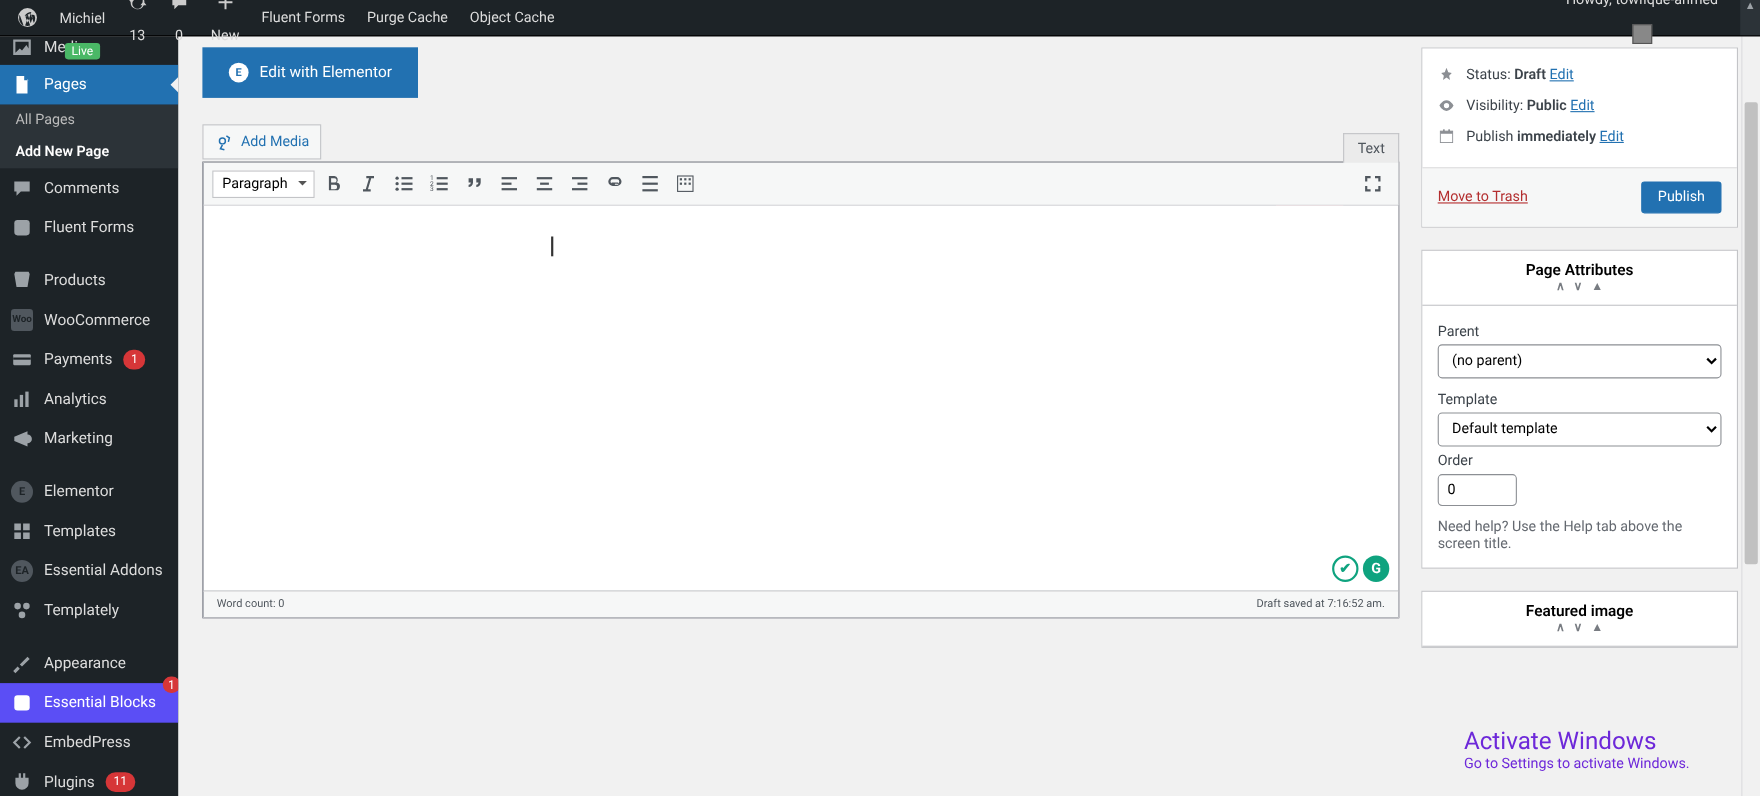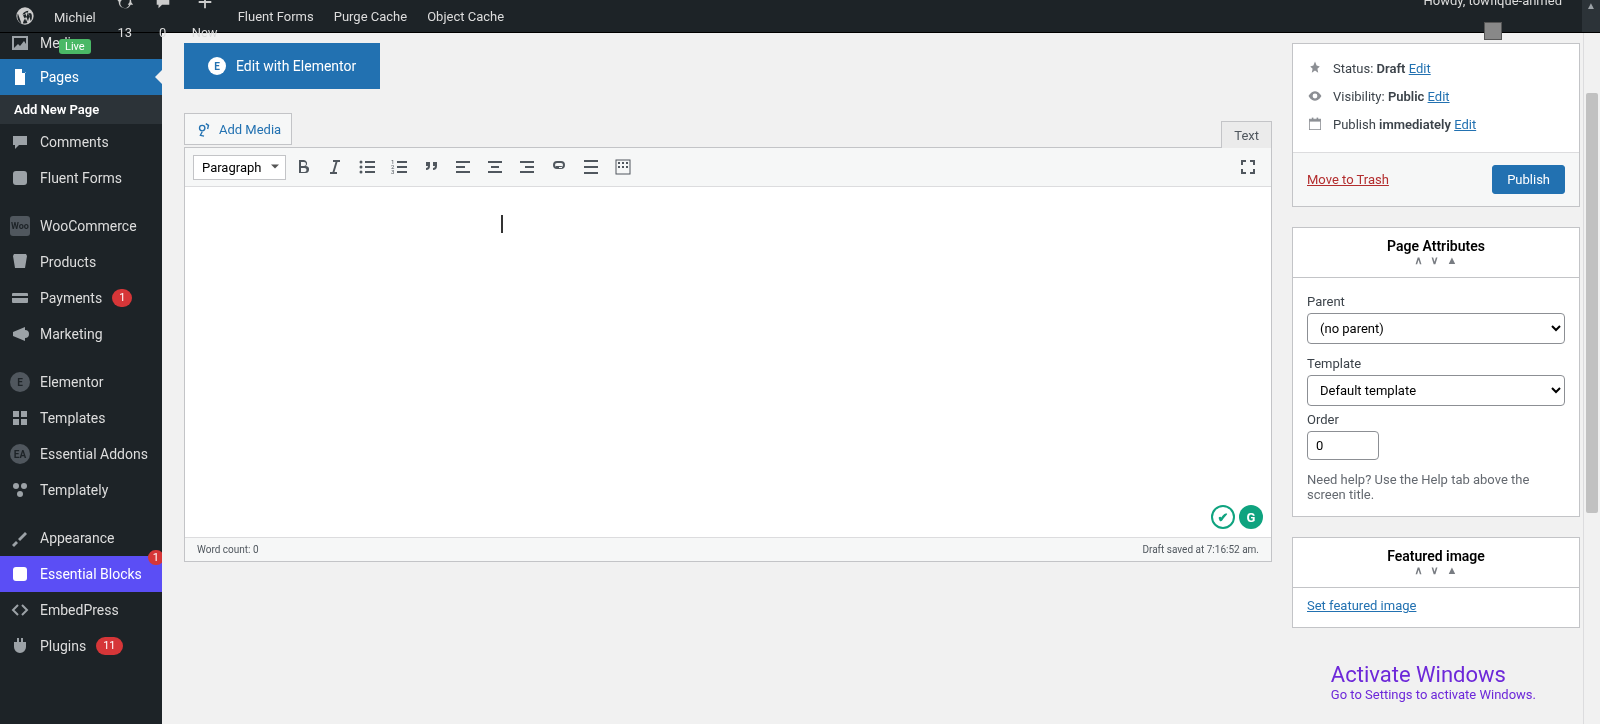--- a/index.html
+++ b/index.html
@@ -134,52 +134,61 @@
         </svg>
         <span>Media</span>
       </div>
     <div class="menu-item active">
         <svg viewBox="0 0 20 20">
           <path d="M5 2h7l3 3v13H5zM12 2v4h4"></path>
         </svg>
         <span>Pages</span>
       </div>
     <div class="submenu">
+      <div class="sub-item">All Pages</div>
       <div class="sub-item current">Add New Page</div>
     </div>
     <div class="menu-item">
         <svg viewBox="0 0 20 20">
           <path d="M3 4h14v9H9l-4 4v-4H3z"></path>
         </svg>
         <span>Comments</span>
       </div>
     <div class="menu-item">
         <svg viewBox="0 0 20 20">
           <rect x="3" y="3" width="14" height="14" rx="3"></rect>
         </svg>
         <span>Fluent Forms</span>
       </div>
     <div style="height:12px;"></div>
     <div class="menu-item">
+        <svg viewBox="0 0 20 20">
+          <path d="M3 4h14l-2 12H5z M3 4l1-2h12l1 2"></path>
+        </svg>
+        <span>Products</span>
+      </div>
+    <div class="menu-item">
         <span class="icon" style="background:#50575e;color:#1d2327;font-size:9px;font-weight:bold;border-radius:3px;">Woo</span>
         <span>WooCommerce</span>
       </div>
     <div class="menu-item">
         <svg viewBox="0 0 20 20">
-          <path d="M3 4h14l-2 12H5z M3 4l1-2h12l1 2"></path>
-        </svg>
-        <span>Products</span>
-      </div>
-    <div class="menu-item">
-        <svg viewBox="0 0 20 20">
           <rect x="2" y="5" width="16" height="10" rx="1"></rect>
           <rect x="2" y="8" width="16" height="2" fill="#1d2327"></rect>
         </svg>
         <span>Payments</span>
         <span class="badge">1</span>
+      </div>
+    <div class="menu-item">
+        <svg viewBox="0 0 20 20">
+          <rect x="3" y="10" width="3" height="7"></rect>
+          <rect x="8" y="6" width="3" height="11"></rect>
+          <rect x="13" y="3" width="3" height="14"></rect>
+        </svg>
+        <span>Analytics</span>
       </div>
     <div class="menu-item">
         <svg viewBox="0 0 20 20">
           <path d="M3 8l12-5v14L3 12zM15 6a3 3 0 010 8"></path>
         </svg>
         <span>Marketing</span>
       </div>
     <div style="height:12px;"></div>
     <div class="menu-item">
         <span class="icon" style="background:#50575e;color:#1d2327;border-radius:50%;font-size:10px;font-weight:bold;">E</span>
@@ -406,23 +415,20 @@
 
       <div class="panel">
         <h3>
           <span>Featured image</span>
           <span class="ctrls">
               <span>∧</span>
               <span>∨</span>
               <span>▲</span>
             </span>
         </h3>
-        <div class="body">
-          <a>Set featured image</a>
-        </div>
       </div>
     </div>
   </div>
 </div>
 
 <div class="activate">
   <div class="t1">Activate Windows</div>
   <div class="t2">Go to Settings to activate Windows.</div>
 </div>
 <div class="scrollbar">

